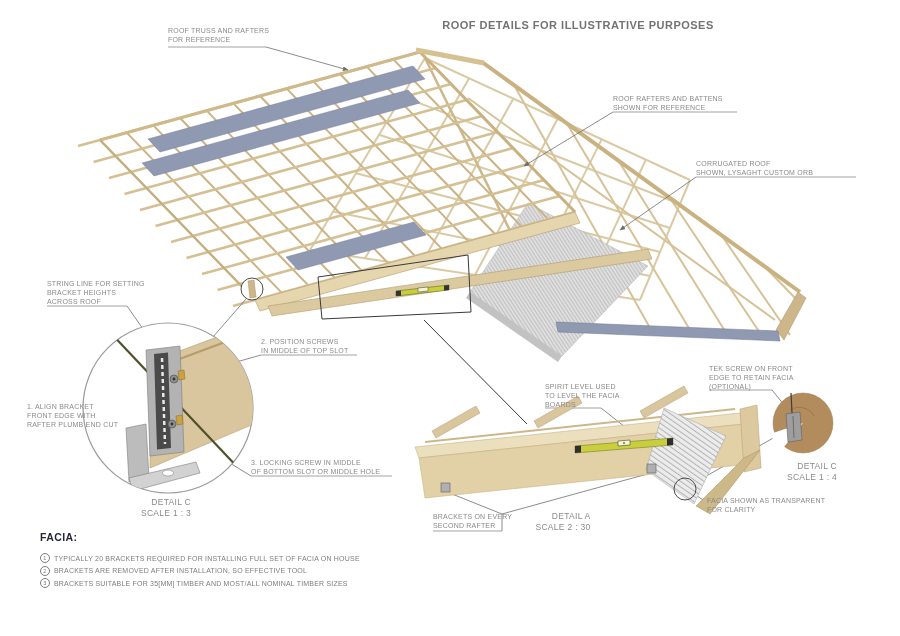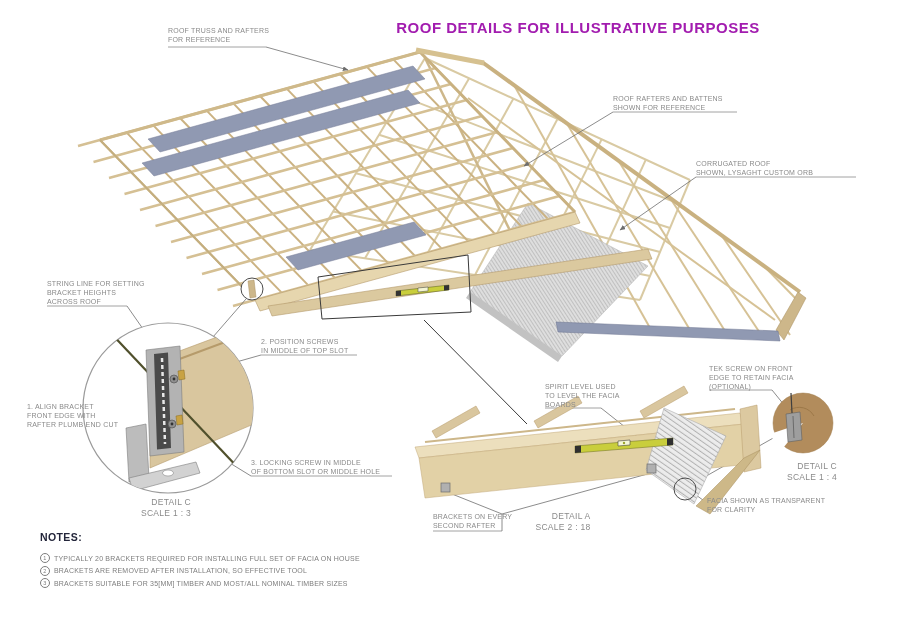--- a/index.html
+++ b/index.html
@@ -1,20 +1,20 @@
 <!DOCTYPE html>
 <html><head>
 <meta charset="utf-8">
 <style>
   html,body{margin:0;padding:0;background:#ffffff;}
   .canvas{position:relative;width:900px;height:636px;background:#ffffff;overflow:hidden;
           font-family:"Liberation Sans",sans-serif;}
   svg{position:absolute;left:0;top:0;}
   .title{position:absolute;top:19px;left:578px;transform:translateX(-50%);
-         font-size:15px;font-weight:bold;letter-spacing:.5px;color:#a21caf;white-space:nowrap;}
+         font-size:11px;font-weight:bold;letter-spacing:.5px;color:#737373;white-space:nowrap;}
   .callout{position:absolute;font-size:7px;line-height:1.32;letter-spacing:.2px;
            color:#8a8a8a;white-space:pre-line;}
   .detail-label{position:absolute;transform:translateX(-50%);text-align:right;
            font-size:8.5px;line-height:1.35;letter-spacing:.3px;color:#8a8a8a;white-space:pre-line;}
   .notes-header{position:absolute;left:40px;top:531px;font-size:10.5px;font-weight:bold;
            letter-spacing:.4px;color:#23253a;}
   .notes-list{position:absolute;left:40px;top:553px;}
   .note-row{display:flex;align-items:center;gap:4px;margin-bottom:2.6px;
            font-size:7px;color:#7d7d7d;letter-spacing:.2px;}
   .note-num{width:8px;height:8px;border:1px solid #7d7d7d;border-radius:50%;flex:none;
@@ -241,23 +241,23 @@
 <div class="callout" style="left:707px;top:496px;">FACIA SHOWN AS TRANSPARENT
 FOR CLARITY</div>
 <div class="callout" style="left:433px;top:512px;">BRACKETS ON EVERY
 SECOND RAFTER</div>
 
 <div class="detail-label" style="left:166px;top:497px;">DETAIL C
 SCALE 1 : 3</div>
 <div class="detail-label" style="left:812px;top:461px;">DETAIL C
 SCALE 1 : 4</div>
 <div class="detail-label" style="left:563px;top:511px;">DETAIL A
-SCALE 2 : 18</div>
-
-<div class="notes-header">NOTES:</div>
+SCALE 2 : 30</div>
+
+<div class="notes-header">FACIA:</div>
 <div class="notes-list" id="notes-list">
       <div class="note-row">
         <span class="note-num">1</span>
         <span>TYPICALLY 20 BRACKETS REQUIRED FOR INSTALLING FULL SET OF FACIA ON HOUSE</span>
       </div>
       <div class="note-row">
         <span class="note-num">2</span>
         <span>BRACKETS ARE REMOVED AFTER INSTALLATION, SO EFFECTIVE TOOL</span>
       </div>
       <div class="note-row">

